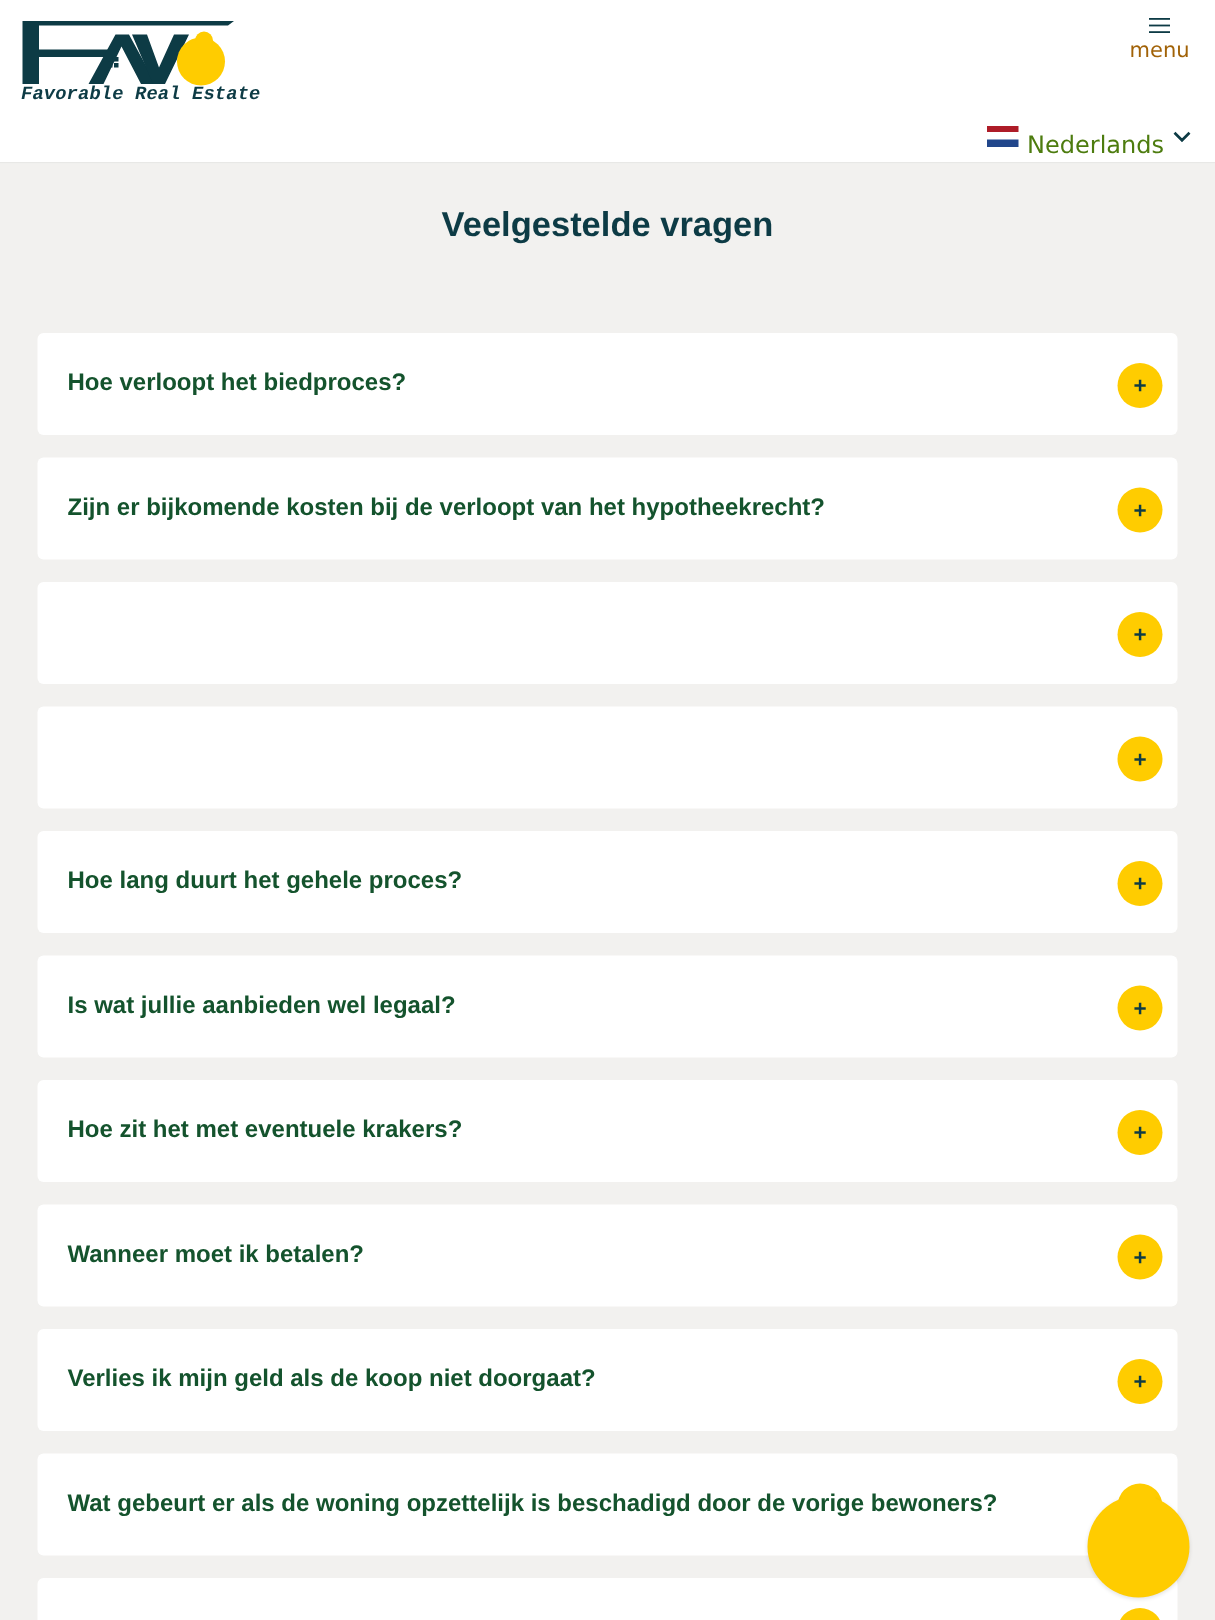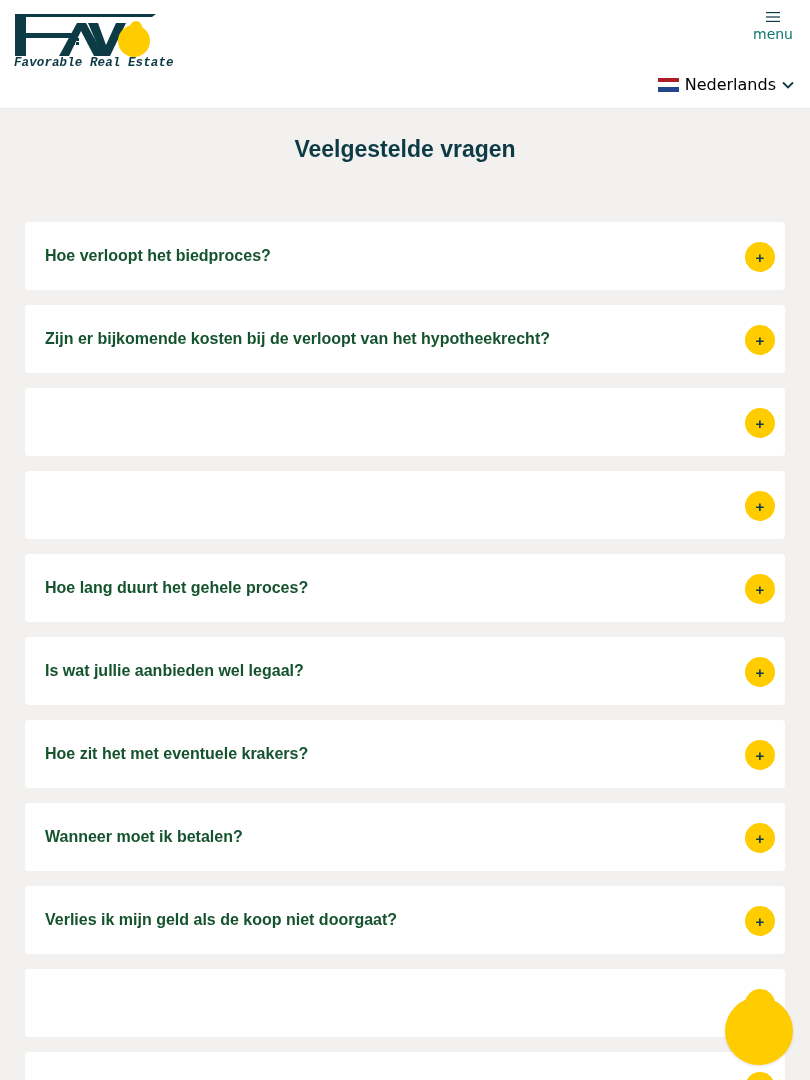--- a/index.html
+++ b/index.html
@@ -3,25 +3,25 @@
 <meta charset="utf-8">
 <style>
   * { box-sizing: border-box; margin: 0; padding: 0; }
   html, body { width: 810px; height: 1080px; overflow: hidden; }
   body { background: #f2f1ef; font-family: "Liberation Sans", sans-serif; color: #0d3b45; position: relative; }
   .header { position: absolute; top: 0; left: 0; width: 810px; height: 109px; background: #ffffff; border-bottom: 1px solid #e8e8e6; }
   .logo { position: absolute; left: 14px; top: 11px; width: 145px; height: 60px; }
   .logo-text { position: absolute; left: 14px; top: 56px; font-size: 12.5px; font-weight: bold; font-style: italic; color: #0d3b45; letter-spacing: 0.1px; white-space: nowrap; font-family: Liberation Mono, monospace; }
   .menu-btn { position: absolute; right: 16px; top: 10px; width: 42px; height: 40px; text-align: center; cursor: pointer; }
   .menu-lines { display: block; margin: 2px auto 0; width: 14px; height: 10px; }
-  .menu-label { display: block; font-size: 14px; margin-top: 4px; color: #0f766e; font-family: "DejaVu Sans", sans-serif; }
+  .menu-label { display: block; font-size: 14px; margin-top: 4px; color: #a16207; font-family: "DejaVu Sans", sans-serif; }
   .lang { position: absolute; right: 16px; top: 75px; display: flex; align-items: center; gap: 6px; cursor: pointer; }
   .flag { width: 21px; height: 14px; display: flex; flex-direction: column; }
   .flag span { flex: 1; }
-  .lang-label { font-size: 16px; color: #000000; font-family: "DejaVu Sans", sans-serif; }
+  .lang-label { font-size: 16px; color: #4d7c0f; font-family: "DejaVu Sans", sans-serif; margin-top: 12px; }
   .chev { width: 12px; height: 8px; }
   .title { position: absolute; top: 136px; left: 0; width: 810px; text-align: center; font-size: 23px; font-weight: bold; color: #0d3b45; }
   .faq-list { position: absolute; top: 222px; left: 25px; width: 760px; }
   .faq-item { height: 68px; background: #ffffff; border-radius: 4px; margin-bottom: 15px; position: relative; cursor: pointer; }
   .faq-q { position: absolute; left: 20px; top: 0; line-height: 68px; font-size: 16px; font-weight: bold; color: #14532d; white-space: nowrap; }
   .plus { position: absolute; right: 10px; top: 20px; width: 30px; height: 30px; border-radius: 50%; background: #ffcc00; display: flex; align-items: center; justify-content: center; font-size: 15px; font-weight: bold; color: #0d3b45; }
   .chat-bubble { position: absolute; left: 725px; top: 997px; width: 68px; height: 68px; border-radius: 50%; background: #ffcc00; box-shadow: 0 1px 3px rgba(0,0,0,0.12); cursor: pointer; }
   .chat-bubble::before { content: ""; position: absolute; left: 22px; top: -7px; width: 24px; height: 14px; border-radius: 12px 12px 0 0; background: #ffcc00; }
 </style>
 </head>
@@ -94,20 +94,21 @@
     </div>
   <div class="faq-item">
       <span class="faq-q">Wanneer moet ik betalen?</span>
       <span class="plus">+</span>
     </div>
   <div class="faq-item">
       <span class="faq-q">Verlies ik mijn geld als de koop niet doorgaat?</span>
       <span class="plus">+</span>
     </div>
   <div class="faq-item">
+      <span class="faq-q">Wat gebeurt er als de woning opzettelijk is beschadigd door de vorige bewoners?</span>
       <span class="plus">+</span>
     </div>
   <div class="faq-item">
       <span class="faq-q"></span>
       <span class="plus">+</span>
     </div>
 </div>
 
 <div class="chat-bubble"></div>
 

